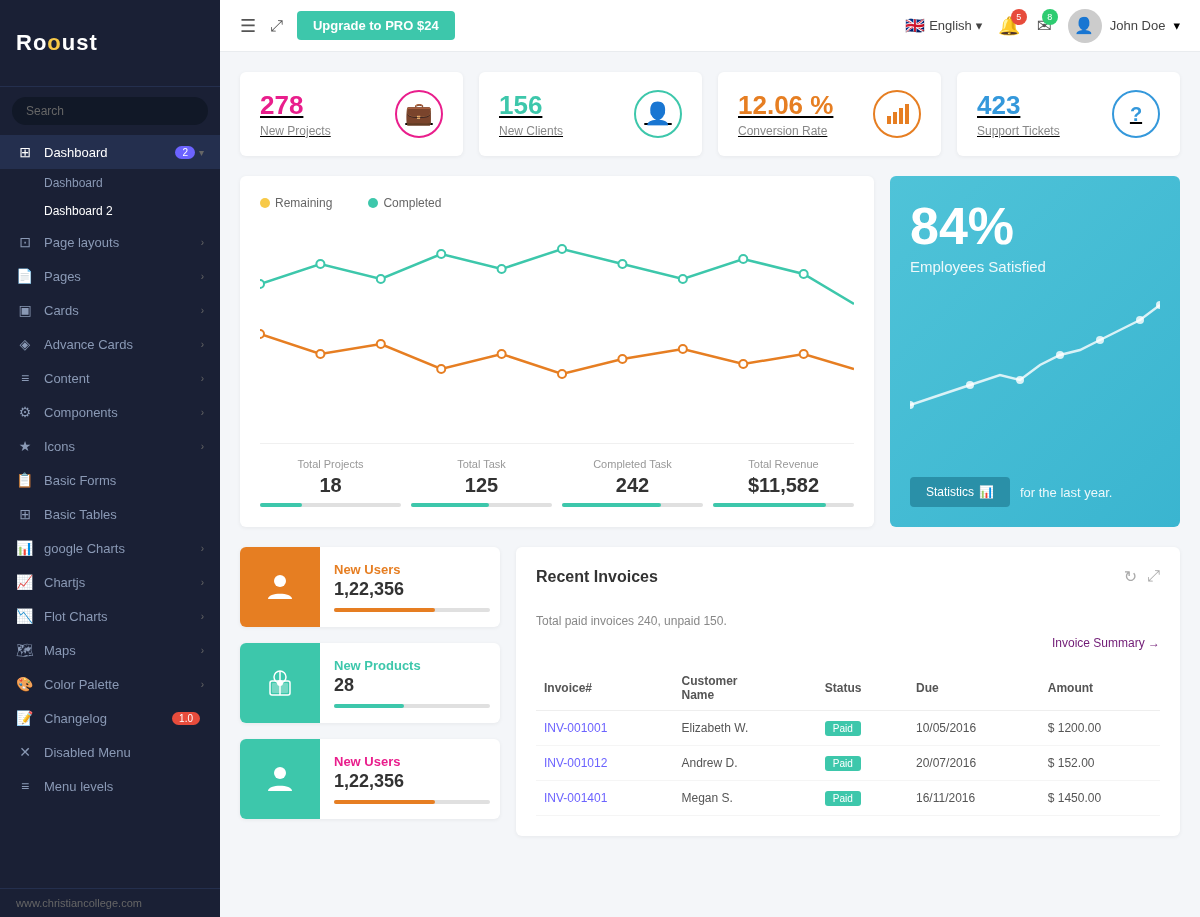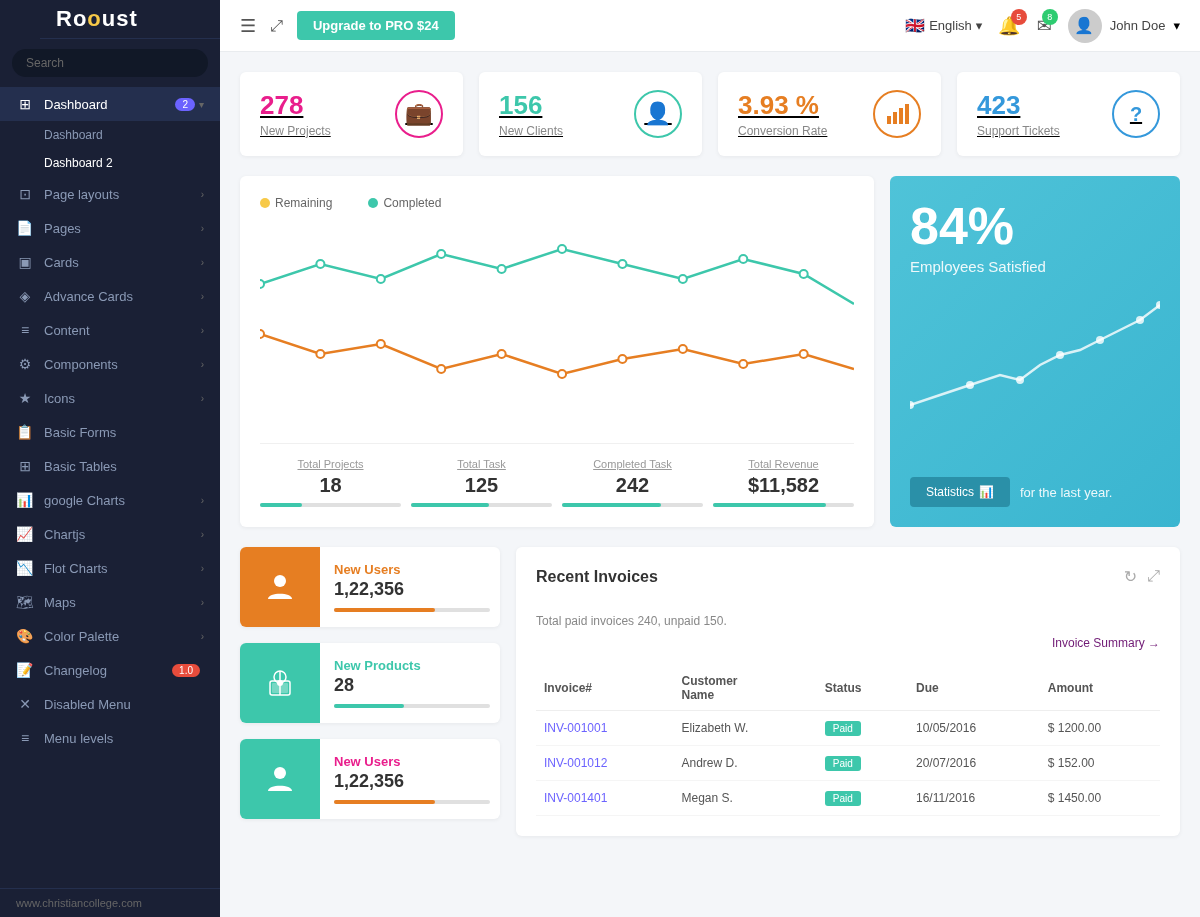--- a/index.html
+++ b/index.html
@@ -2,21 +2,21 @@
 <html><head>
   <meta charset="utf-8">
   <style>
     * { margin: 0; padding: 0; box-sizing: border-box; }
     body { font-family: 'Segoe UI', Arial, sans-serif; background: #f4f6f9; display: flex; height: 917px; overflow: hidden; font-size: 13px; }
 
     
     .sidebar { width: 220px; background: #1a2035; color: #8a99b5; display: flex; flex-direction: column; flex-shrink: 0; overflow-y: auto; }
     .sidebar::-webkit-scrollbar { width: 4px; }
     .sidebar::-webkit-scrollbar-thumb { background: #3a4a6b; }
-    .logo-area { background: #1a2035; padding: 6px 16px; border-bottom: 1px solid #242f4e; margin-left: 40px; }
+    .logo-area { background: #1a2035; padding: 30px 16px; border-bottom: 1px solid #242f4e; }
     .logo-text { font-size: 22px; font-weight: 700; color: #fff; letter-spacing: 1px; }
     .logo-text span { color: #f7c948; }
     .search-area { padding: 10px 12px; }
     .search-input { width: 100%; background: #111827; border: none; border-radius: 20px; padding: 7px 14px; color: #aaa; font-size: 12px; outline: none; }
     .search-input::placeholder { color: #666; }
 
     .nav-item { display: flex; align-items: center; padding: 9px 16px; cursor: pointer; color: #8a99b5; font-size: 13px; position: relative; }
     .nav-item.active { background: #242f4e; color: #fff; }
     .nav-item .nav-icon { width: 18px; margin-right: 10px; font-size: 14px; text-align: center; }
     .nav-item .nav-label { flex: 1; }
@@ -70,21 +70,21 @@
     .middle-row { display: grid; grid-template-columns: 1fr 290px; gap: 16px; margin-bottom: 20px; }
 
     
     .chart-card { background: #fff; border-radius: 6px; padding: 20px; box-shadow: 0 1px 4px rgba(0,0,0,0.06); }
     .chart-legend { display: flex; gap: 36px; margin-bottom: 14px; align-items: center; }
     .legend-dot { width: 10px; height: 10px; border-radius: 50%; margin-right: 5px; }
     .legend-item { display: flex; align-items: center; font-size: 12px; color: #666; }
     .chart-svg-area { width: 100%; height: 200px; }
     .chart-stats { display: grid; grid-template-columns: repeat(4, 1fr); gap: 10px; margin-top: 16px; border-top: 1px solid #f0f0f0; padding-top: 14px; }
     .chart-stat { text-align: center; }
-    .chart-stat .cs-label { font-size: 11px; color: #999; margin-bottom: 4px; text-decoration: underline; }
+    .chart-stat .cs-label { font-size: 11px; color: #999; margin-bottom: 4px; }
     .chart-stat .cs-value { font-size: 20px; font-weight: 700; color: #333; }
     .progress-bar-wrap { height: 4px; background: #e0e0e0; border-radius: 2px; margin-top: 6px; }
     .progress-bar-fill { height: 4px; background: #3dc7ab; border-radius: 2px; }
 
     
     .blue-stats-card { background: linear-gradient(135deg, #4fc3d8, #3ab5d0); border-radius: 6px; padding: 24px 20px 20px; color: #fff; position: relative; overflow: hidden; display: flex; flex-direction: column; }
     .blue-stats-pct { font-size: 52px; font-weight: 700; line-height: 1; }
     .blue-stats-label { font-size: 15px; margin-top: 6px; opacity: 0.9; }
     .blue-chart-area { flex: 1; margin-top: 10px; min-height: 120px; }
     .blue-card-footer { display: flex; align-items: center; gap: 10px; margin-top: 16px; }
@@ -268,21 +268,21 @@
       </div>
       <div class="stat-card">
         <div class="stat-info">
           <div class="stat-value teal-text">156</div>
           <div class="stat-label">New Clients</div>
         </div>
         <div class="stat-icon-wrap teal">👤</div>
       </div>
       <div class="stat-card">
         <div class="stat-info">
-          <div class="stat-value orange-text">3.93 %</div>
+          <div class="stat-value orange-text">12.06 %</div>
           <div class="stat-label">Conversion Rate</div>
         </div>
         <div class="stat-icon-wrap orange">
           <svg width="24" height="24" viewBox="0 0 24 24" fill="none">
             <rect x="2" y="14" width="4" height="8" fill="#e67e22"></rect>
             <rect x="8" y="10" width="4" height="12" fill="#e67e22"></rect>
             <rect x="14" y="6" width="4" height="16" fill="#e67e22"></rect>
             <rect x="20" y="2" width="4" height="20" fill="#e67e22"></rect>
           </svg>
         </div>

